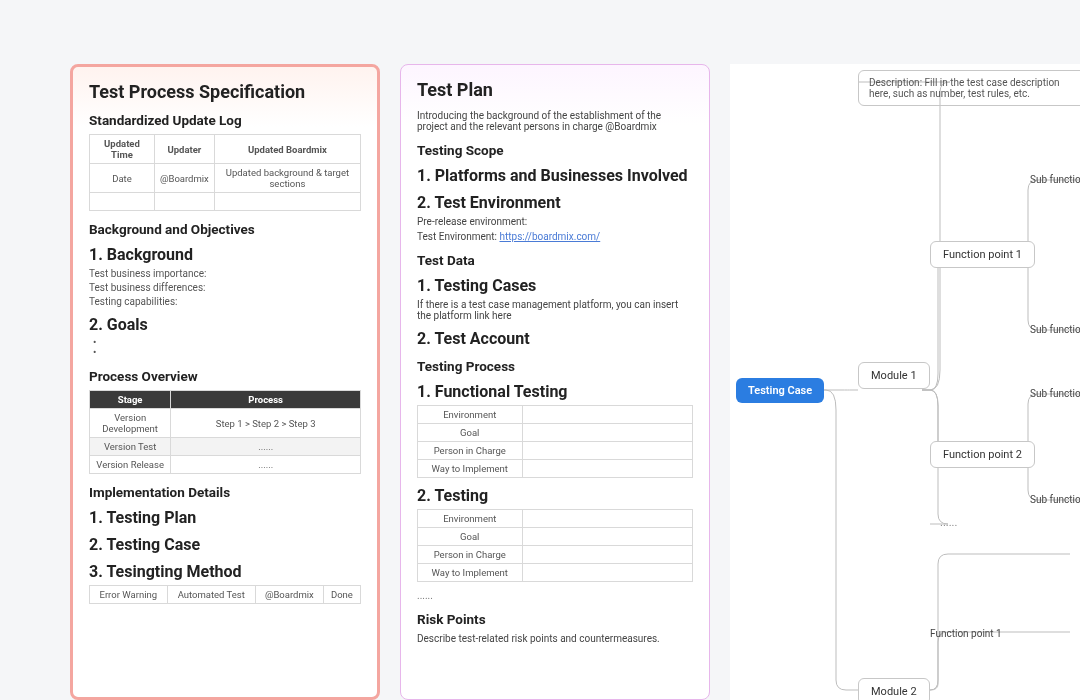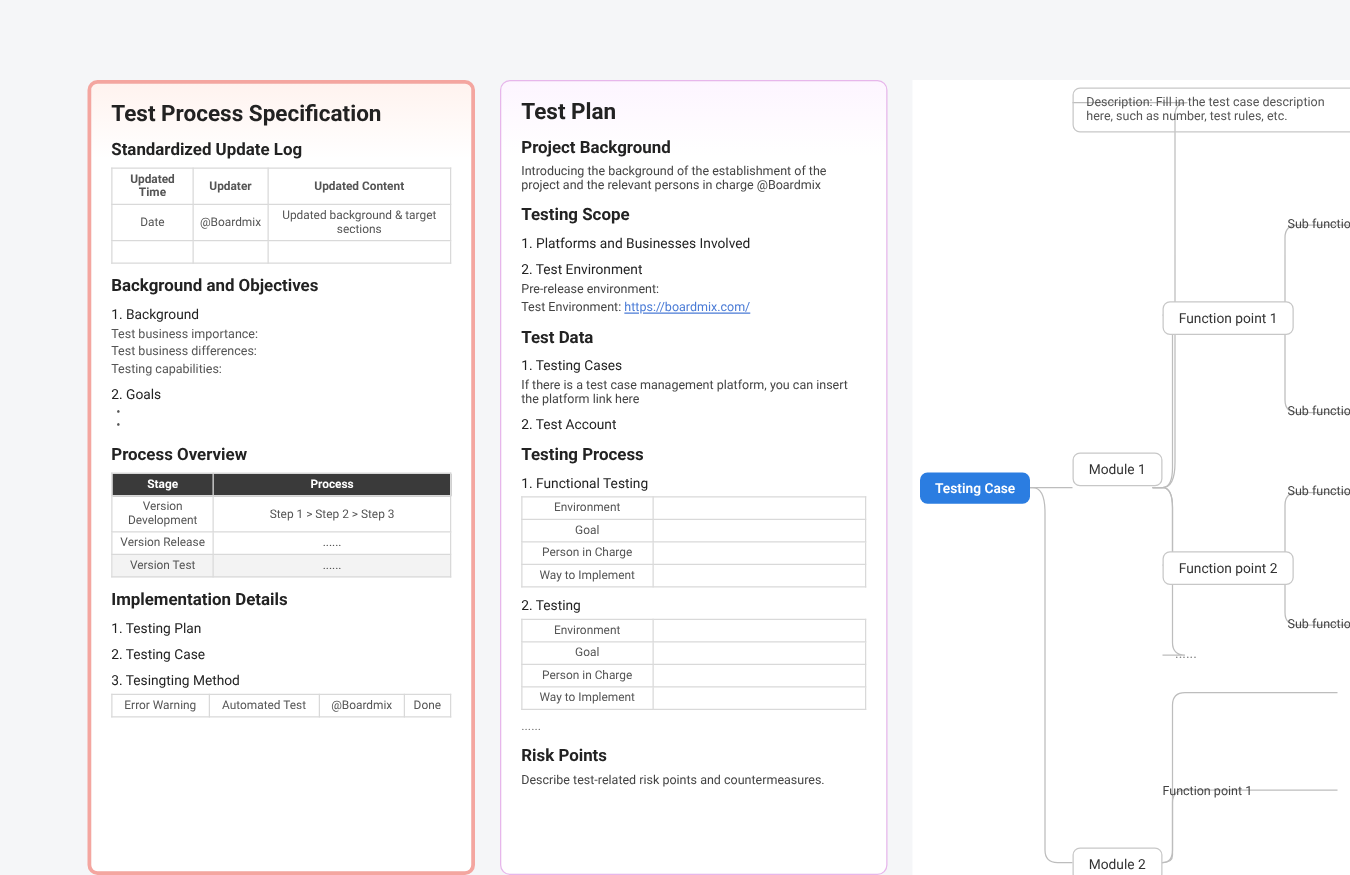--- a/index.html
+++ b/index.html
@@ -3,21 +3,21 @@
 <meta charset="utf-8">
 <style>
   * { box-sizing: border-box; margin: 0; padding: 0; }
   body { font-family: -apple-system, BlinkMacSystemFont, "Segoe UI", Roboto, Arial, sans-serif; background: #f5f6f8; color: #222; width:1080px; height:700px; overflow:hidden; }
   .canvas { display:flex; gap:20px; padding:64px 0 0 70px; }
   .card { background:#fff; border-radius:8px; padding:14px 16px; width:310px; flex-shrink:0; }
   .card-red { border:3px solid #f4a6a0; background:linear-gradient(180deg,#fff3ef 0%,#ffffff 60px); }
   .card-pink { border:1.5px solid #e7b6eb; background:linear-gradient(180deg,#fdf5ff 0%,#ffffff 60px); }
   .card h1 { font-size:18px; font-weight:700; margin-bottom:10px; }
   .card h2 { font-size:13.5px; font-weight:700; margin:10px 0 6px; }
-  .card h3 { font-size:11px; font-weight:400; margin:8px 0 4px; }
+  .card h3 { font-size:16px; font-weight:700; margin:8px 0 4px; }
   .tiny { font-size:10px; color:#555; margin:3px 0; }
   .tiny2 { font-size:10px; color:#444; margin:4px 0; }
   table { border-collapse:collapse; width:100%; font-size:10px; margin:4px 0 8px; }
   th, td { border:1px solid #d9d9d9; padding:4px 6px; text-align:center; color:#555; }
   .dark th { background:#3a3a3a; color:#fff; font-weight:700; }
   .dark td.alt { background:#f3f3f3; }
   .link { color:#4a7bd6; text-decoration:underline; }
   .bullets { font-size:10px; color:#555; padding-left:4px; }
   .bullets span { display:block; line-height:1; }
   .smalltbl th, .smalltbl td { font-size:9.5px; padding:3px 5px; }
@@ -40,21 +40,21 @@
 <div class="canvas">
 
   <div class="card card-red">
     <h1>Test Process Specification</h1>
     <h2>Standardized Update Log</h2>
     <table class="smalltbl">
       <tbody>
           <tr>
         <th>Updated Time</th>
         <th>Updater</th>
-        <th>Updated Content</th>
+        <th>Updated Boardmix</th>
       </tr>
       <tr>
         <td>Date</td>
         <td>@Boardmix</td>
         <td>Updated background &amp; target sections</td>
       </tr>
       <tr>
             <td>&nbsp;</td>
             <td></td>
             <td></td>
@@ -78,26 +78,26 @@
       <tbody>
           <tr>
         <th style="width:30%">Stage</th>
         <th>Process</th>
       </tr>
       <tr>
         <td>Version Development</td>
         <td>Step 1 &gt; Step 2 &gt; Step 3</td>
       </tr>
       <tr>
+        <td class="alt">Version Test</td>
+        <td class="alt">......</td>
+      </tr>
+      <tr>
         <td>Version Release</td>
         <td>......</td>
-      </tr>
-      <tr>
-        <td class="alt">Version Test</td>
-        <td class="alt">......</td>
       </tr>
     </tbody>
       </table>
 
     <h2>Implementation Details</h2>
     <h3>1. Testing Plan</h3>
     <h3>2. Testing Case</h3>
     <h3>3. Tesingting Method</h3>
     <table class="smalltbl">
       <tbody>
@@ -106,21 +106,20 @@
         <td>Automated Test</td>
         <td>@Boardmix</td>
         <td>Done</td>
       </tr>
     </tbody>
       </table>
   </div>
 
   <div class="card card-pink">
     <h1>Test Plan</h1>
-    <h2>Project Background</h2>
     <p class="tiny2">Introducing the background of the establishment of the project and the relevant persons in charge @Boardmix</p>
     <h2>Testing Scope</h2>
     <h3>1. Platforms and Businesses Involved</h3>
     <h3>2. Test Environment</h3>
     <p class="tiny2">Pre-release environment:</p>
     <p class="tiny2">
       <span>Test Environment:</span>
       <a class="link">https://boardmix.com/</a>
     </p>
     <h2>Test Data</h2>

